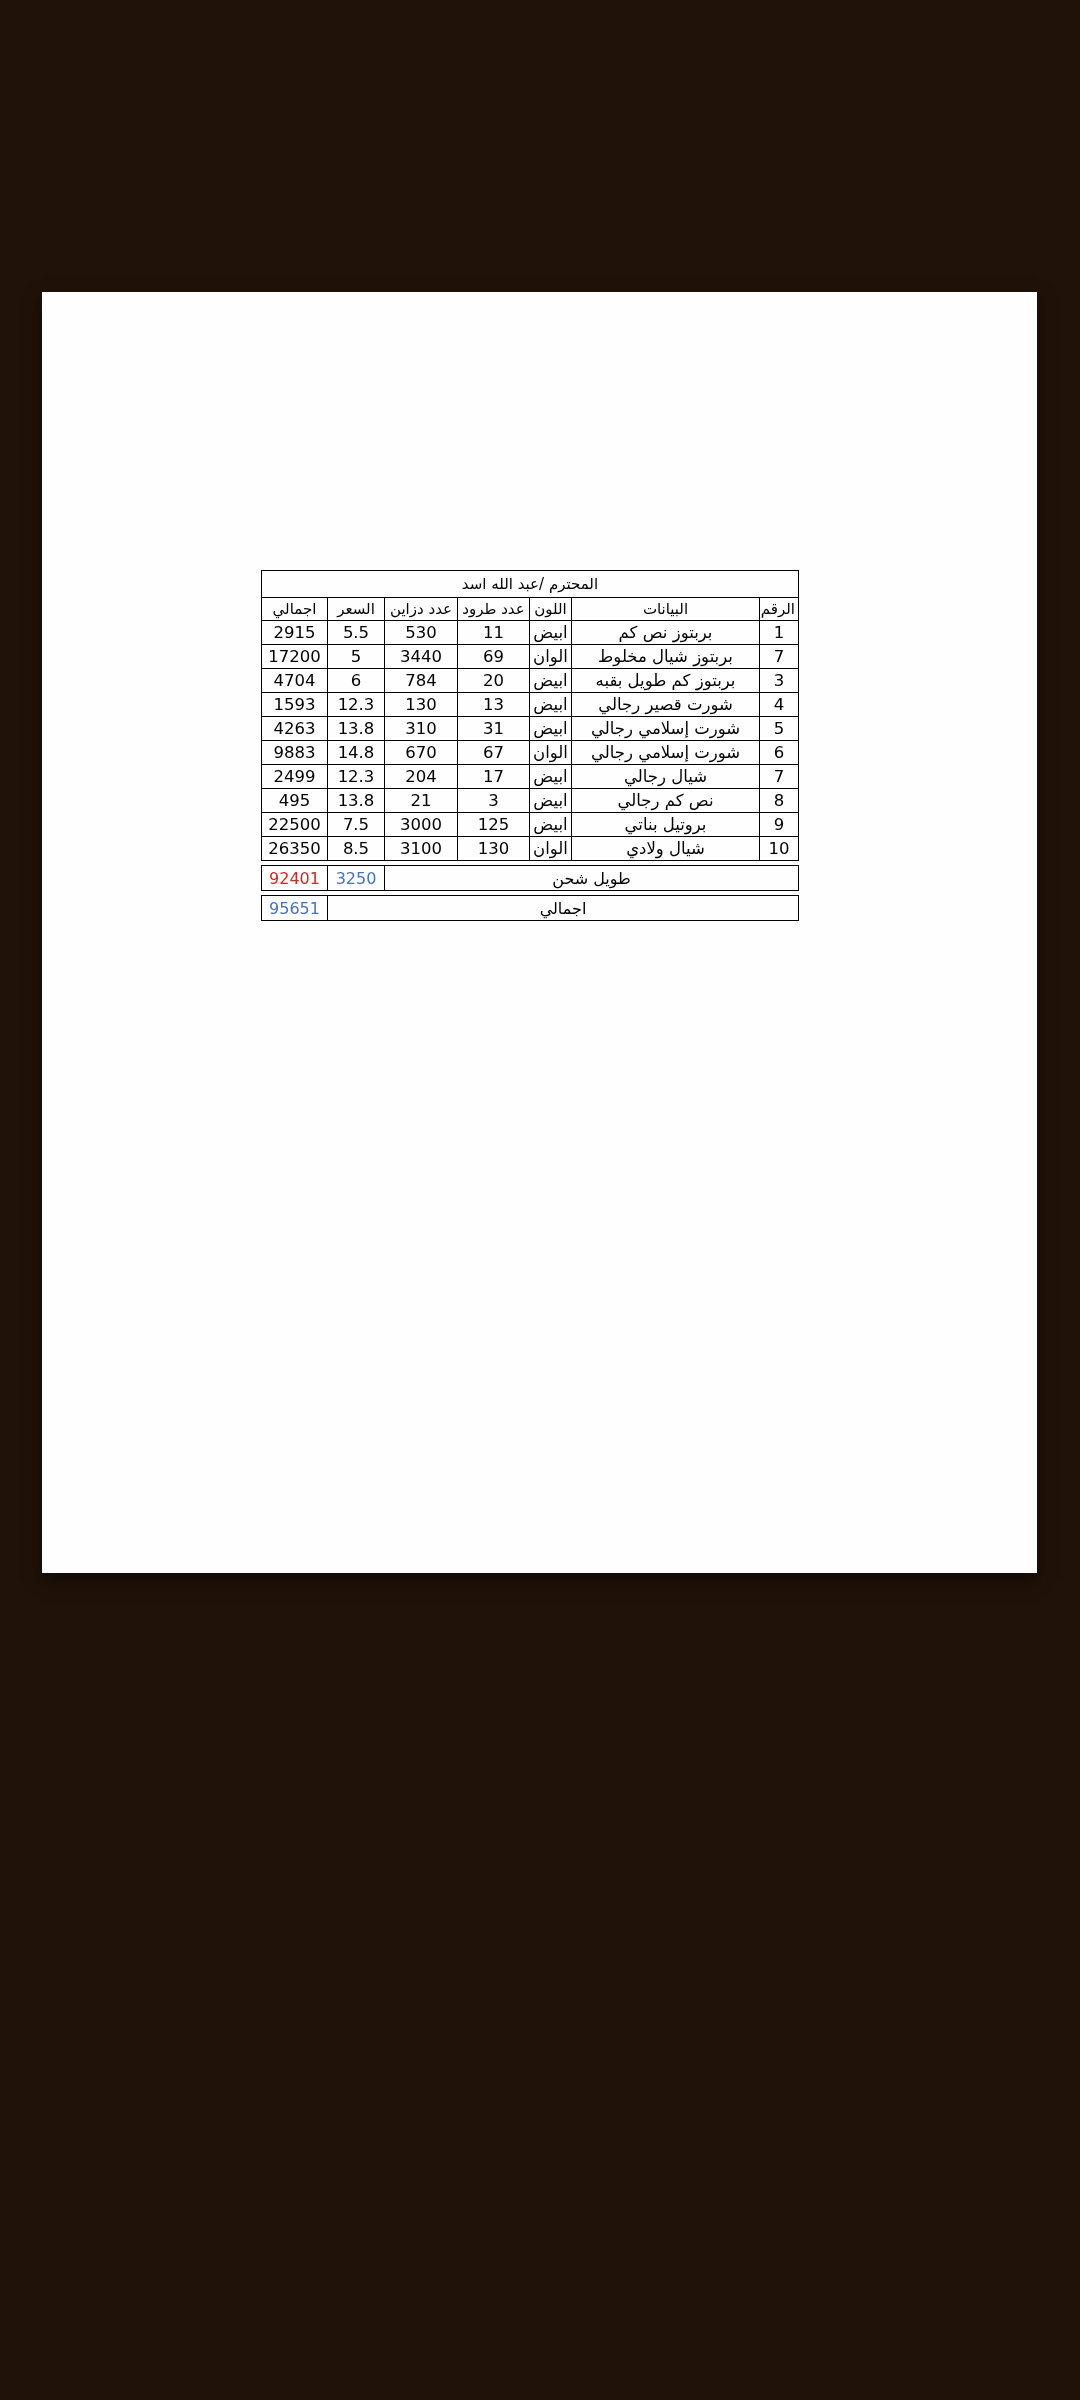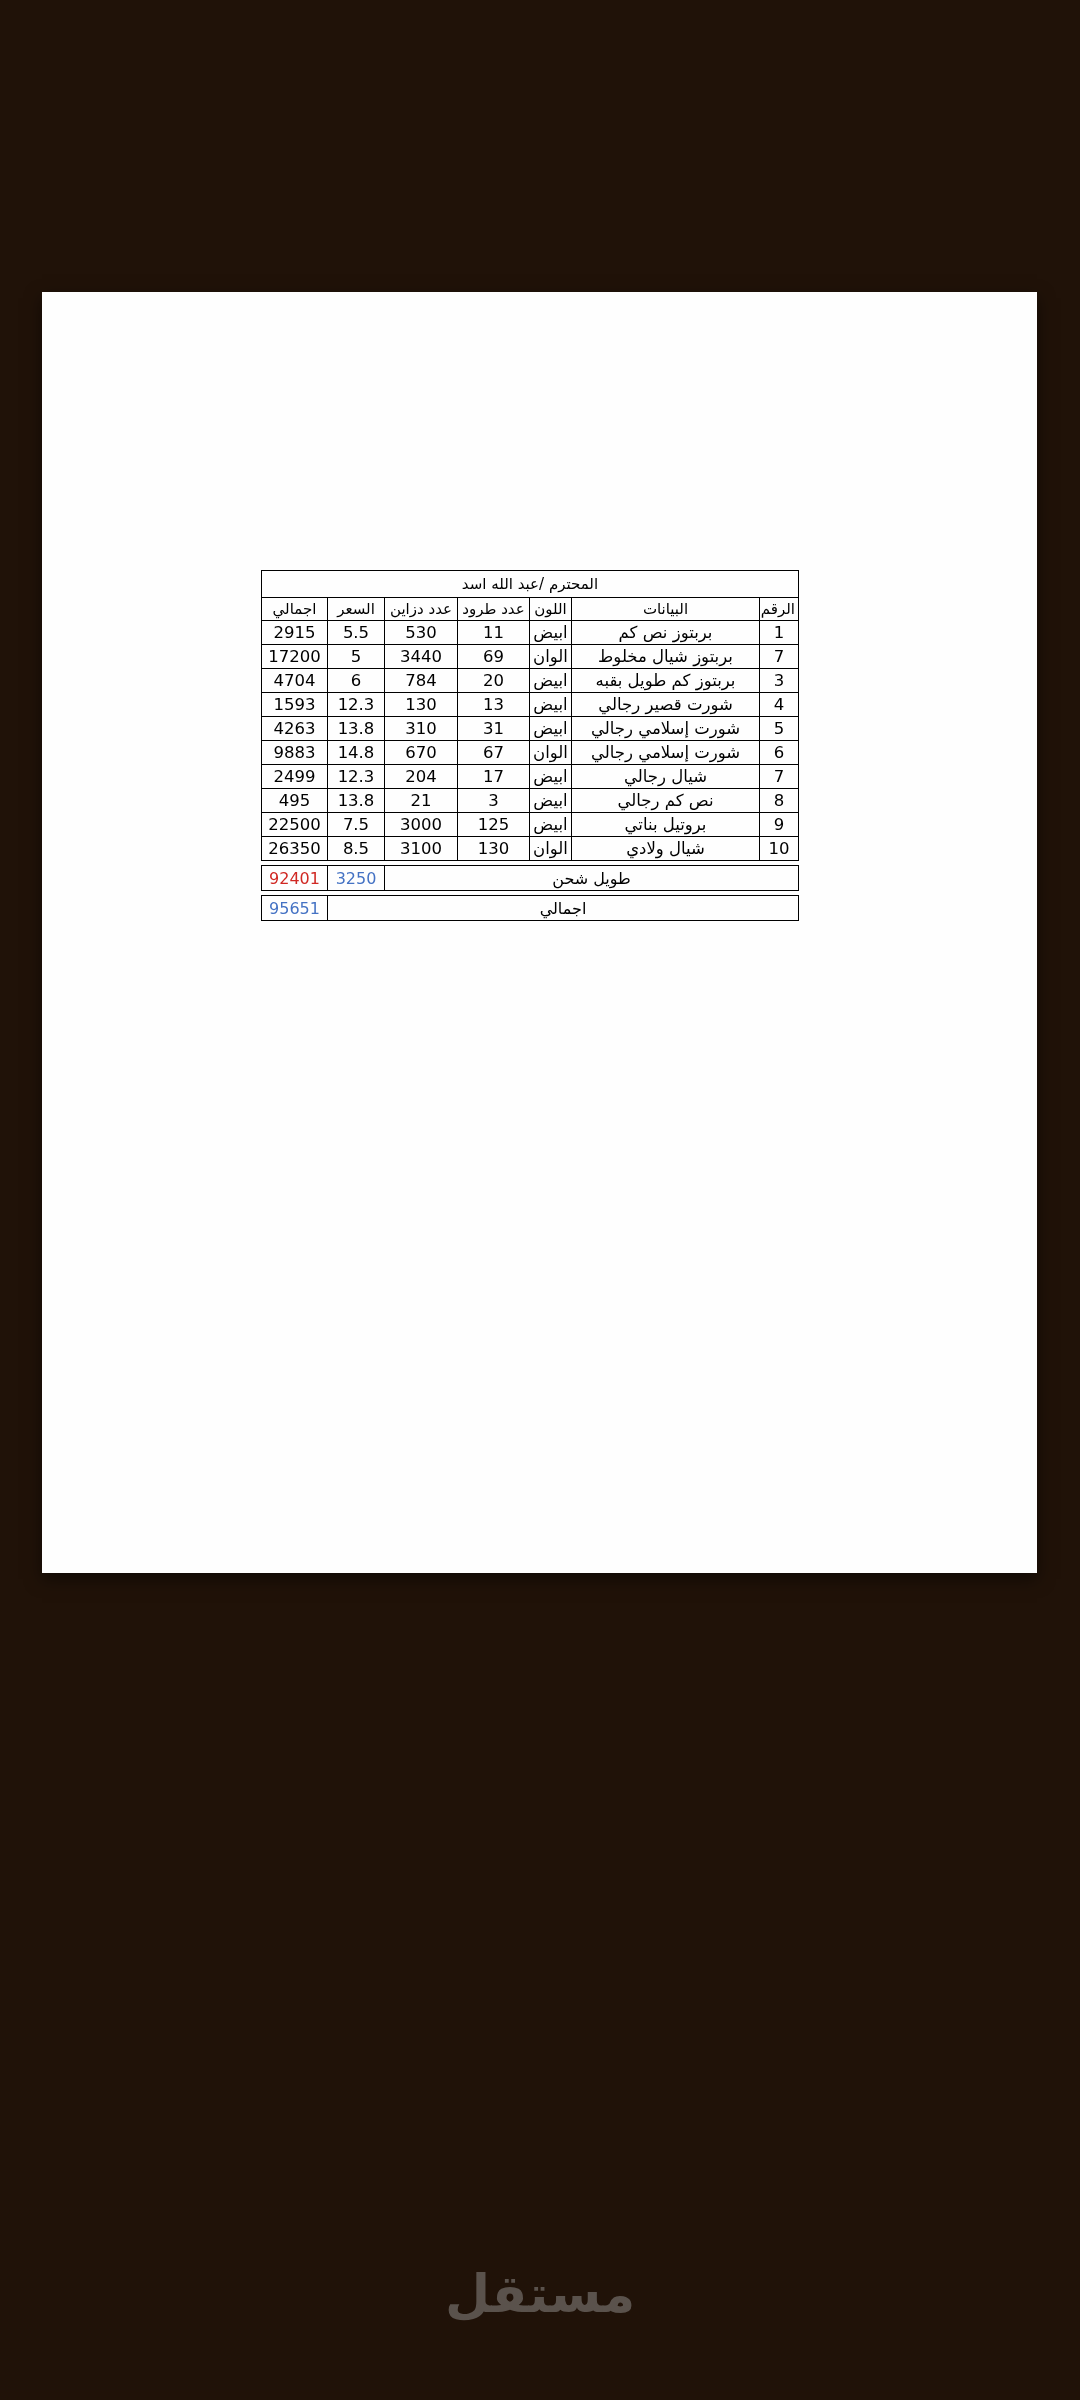--- a/index.html
+++ b/index.html
@@ -218,16 +218,15 @@
           <td>اجمالي</td>
           <td class="num-blue">95651</td>
         </tr>
       </tbody>
         </table>
 
     </div>
   </div>
 
   <div class="watermark">
-    <div class="logo-ar">مستقل</div>
   </div>
 
 </div>
 
 </body></html>

